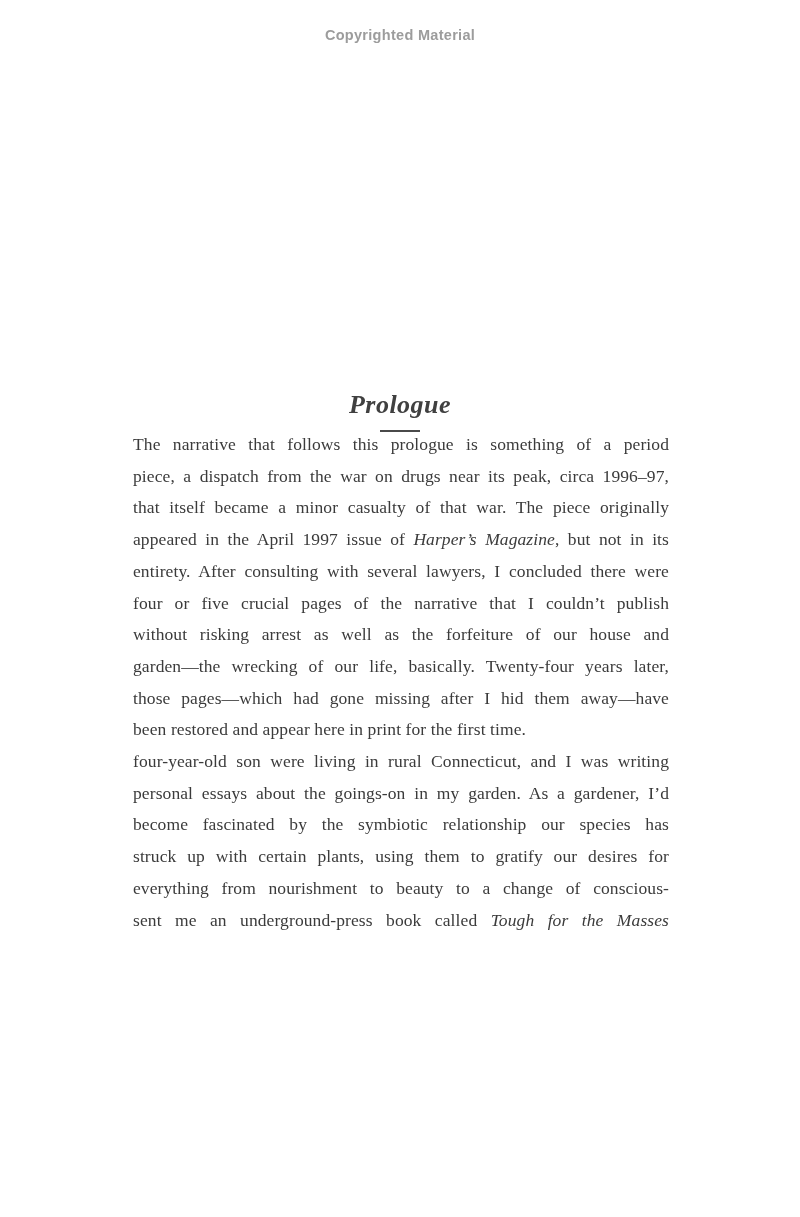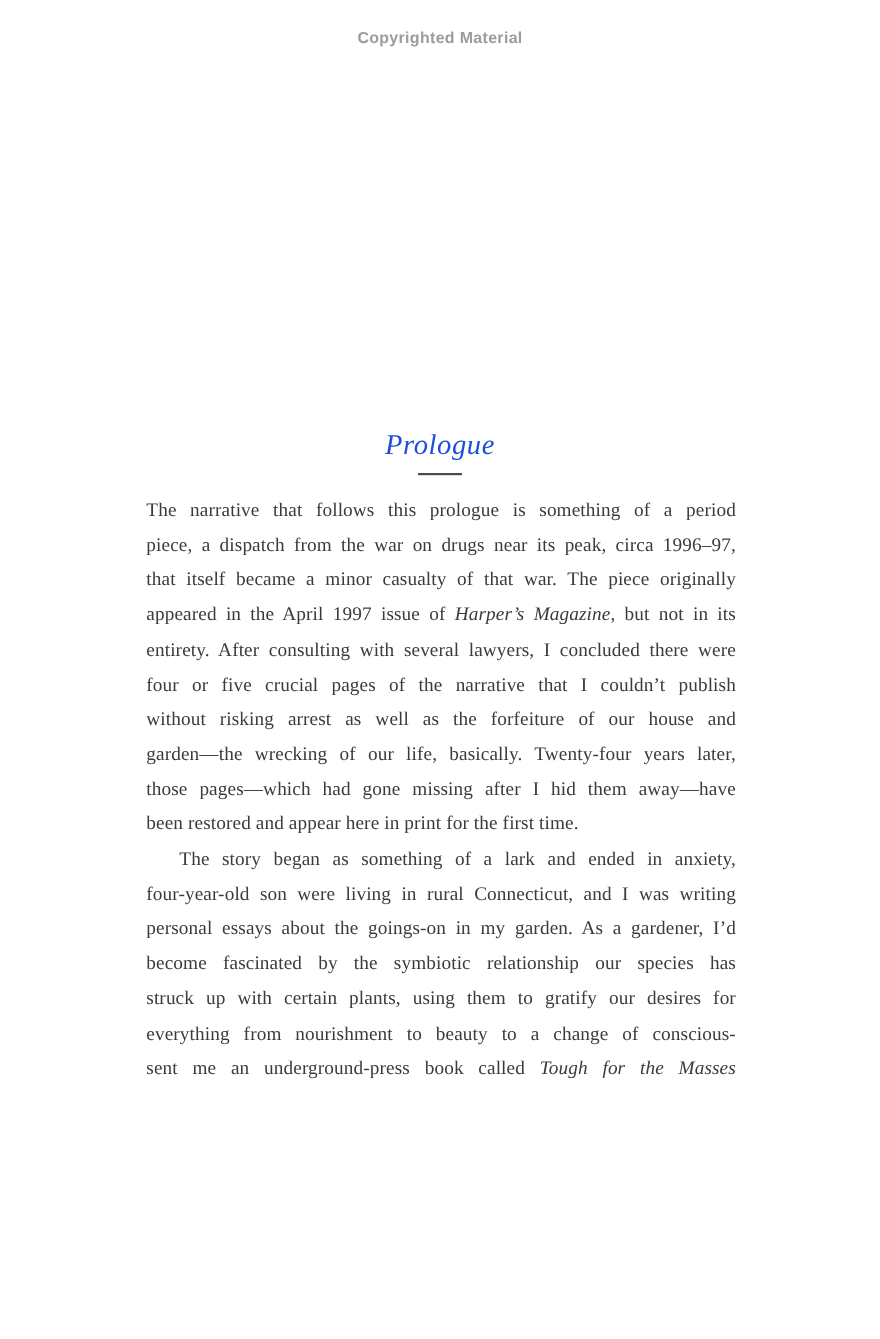--- a/index.html
+++ b/index.html
@@ -23,36 +23,36 @@
   }
   .notice.top { top: 27px; }
   .notice.bottom { top: 1173px; }
   .title {
     position: absolute;
     top: 390px;
     left: 0; right: 0;
     margin: 0;
     text-align: center;
     font-style: italic;
-    font-weight: 400;
+    font-weight: 700;
     font-size: 26px;
     letter-spacing: 0.5px;
-    color: #1d4ed8;
+    color: #404040;
   }
   .rule {
     position: absolute;
     top: 430px;
     left: 380px;
     width: 40px;
     height: 2px;
     background: #4a4a4a;
   }
   .body-text {
     position: absolute;
-    top: 448px;
+    top: 429px;
     left: 133px;
     width: 536px;
     font-size: 17.5px;
     color: #3b3b3b;
     letter-spacing: 0.1px;
   }
   .line {
     line-height: 31.7px;
     text-align: left;
     white-space: normal;
@@ -78,21 +78,20 @@
       <div class="line just"><span>The narrative that follows this prologue is something of a period</span></div>
       <div class="line just"><span>piece, a dispatch from the war on drugs near its peak, circa 1996–97,</span></div>
       <div class="line just"><span>that itself became a minor casualty of that war. The piece originally</span></div>
       <div class="line just"><span>appeared in the April 1997 issue of </span><span class="it">Harper’s Magazine</span><span>, but not in its</span></div>
       <div class="line just"><span>entirety. After consulting with several lawyers, I concluded there were</span></div>
       <div class="line just"><span>four or five crucial pages of the narrative that I couldn’t publish</span></div>
       <div class="line just"><span>without risking arrest as well as the forfeiture of our house and</span></div>
       <div class="line just"><span>garden—the wrecking of our life, basically. Twenty-four years later,</span></div>
       <div class="line just"><span>those pages—which had gone missing after I hid them away—have</span></div>
       <div class="line"><span>been restored and appear here in print for the first time.</span></div>
-      <div class="line just indent"><span>The story began as something of a lark and ended in anxiety,</span></div>
       <div class="line just"><span>four-year-old son were living in rural Connecticut, and I was writing</span></div>
       <div class="line just"><span>personal essays about the goings-on in my garden. As a gardener, I’d</span></div>
       <div class="line just"><span>become fascinated by the symbiotic relationship our species has</span></div>
       <div class="line just"><span>struck up with certain plants, using them to gratify our desires for</span></div>
       <div class="line just"><span>everything from nourishment to beauty to a change of conscious-</span></div>
       <div class="line just"><span>sent me an underground-press book called </span><span class="it">Tough for the Masses</span></div>
     </div>
 
   <div class="notice bottom">Copyrighted Material</div>
 </div>

